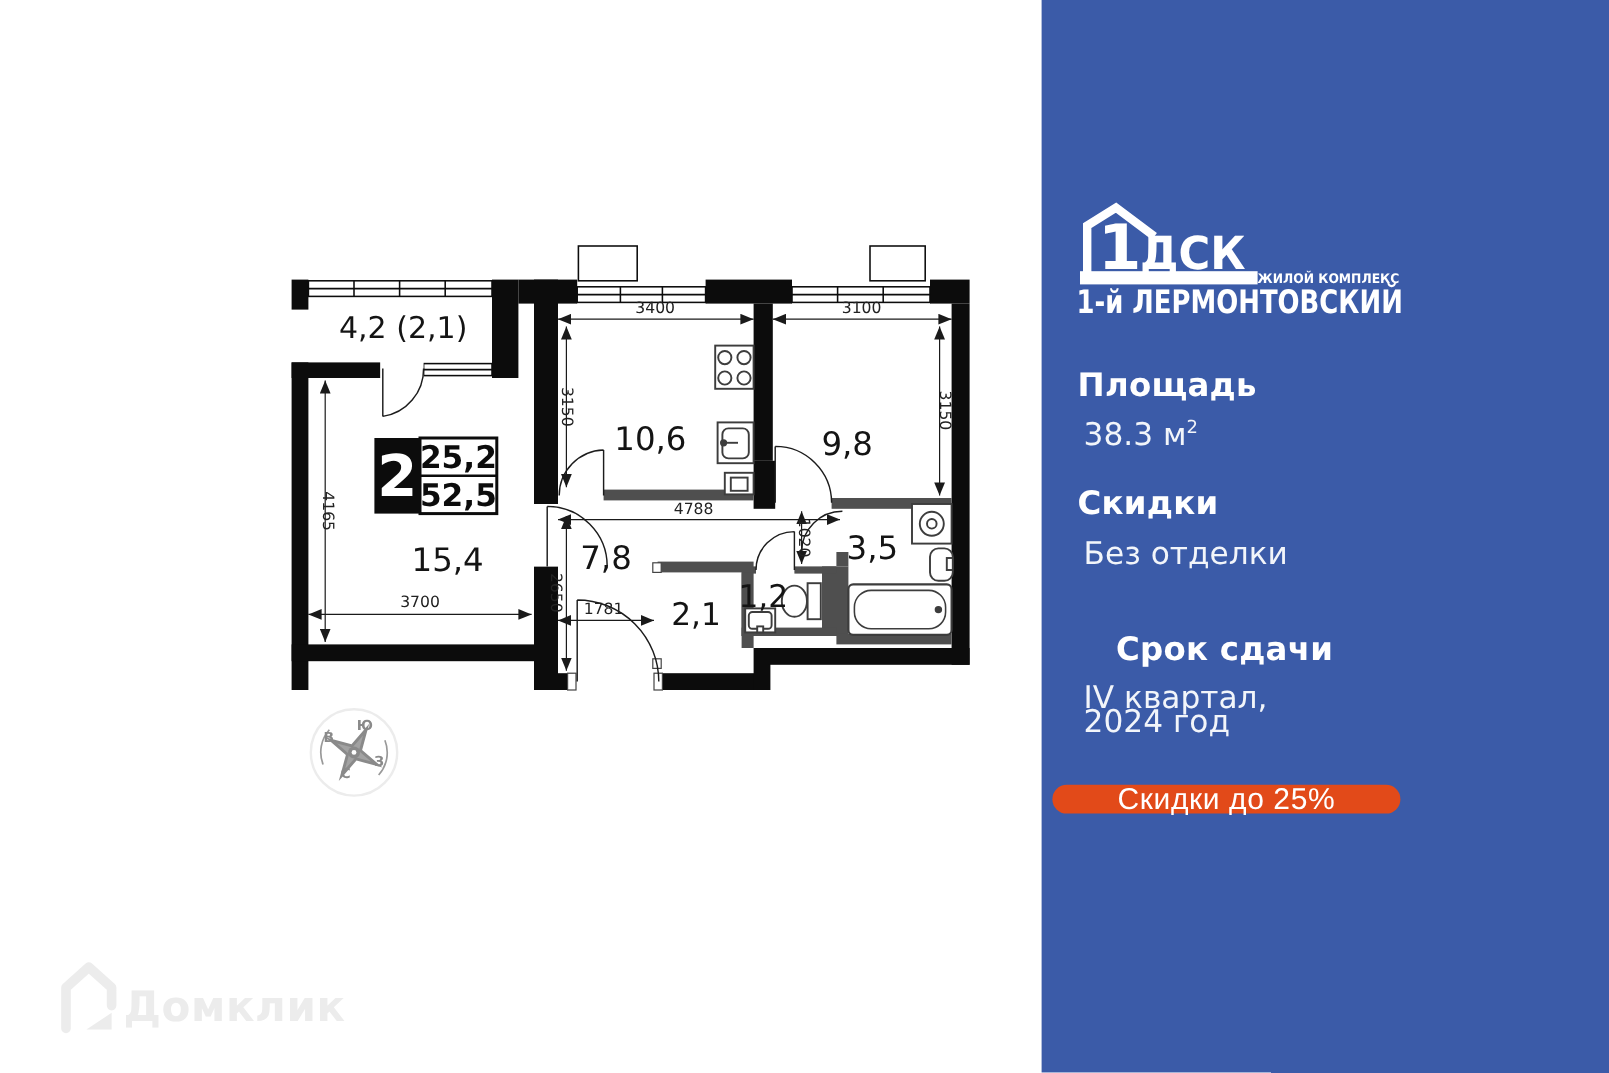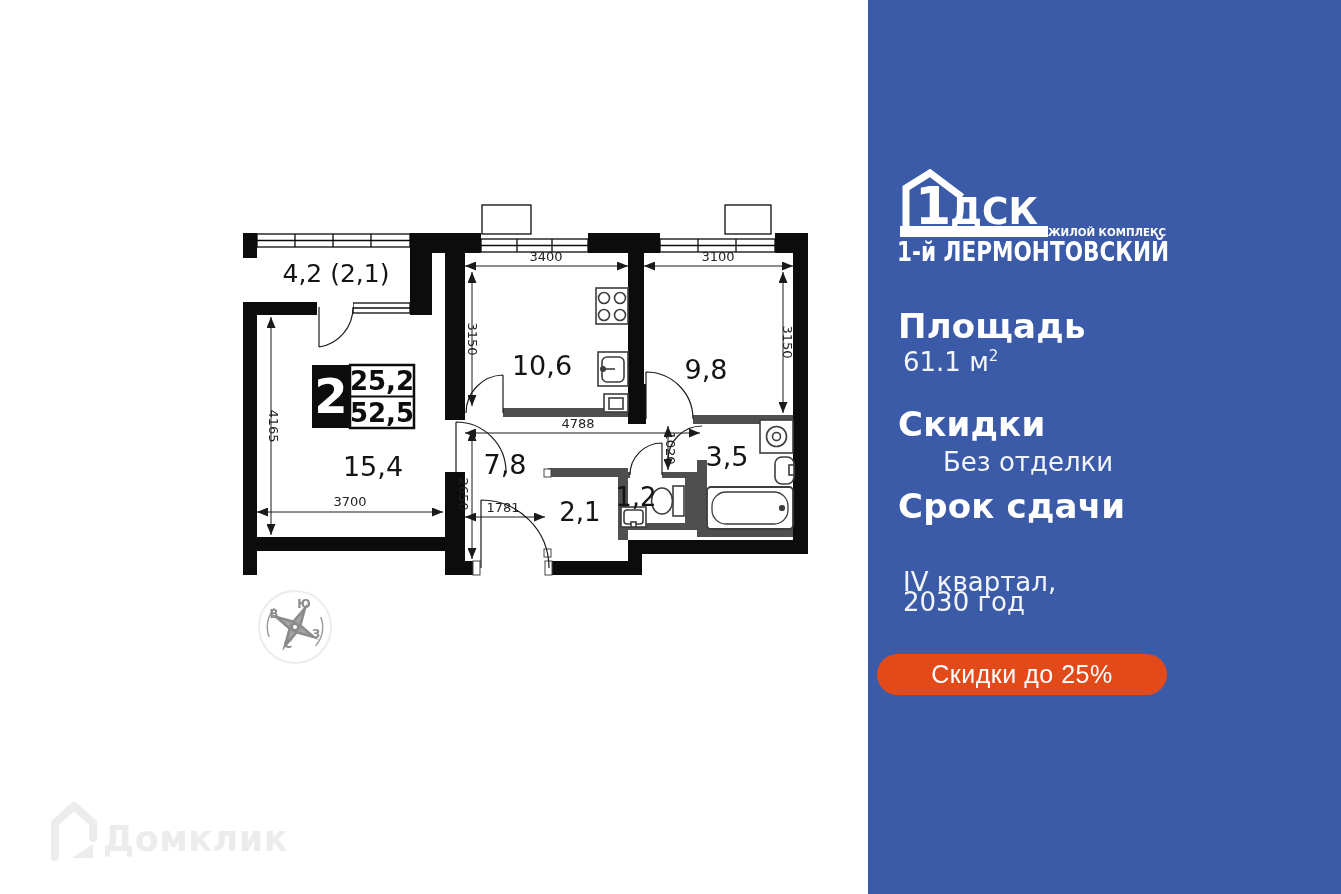--- a/index.html
+++ b/index.html
@@ -1,22 +1,22 @@
 <!DOCTYPE html>
 <html><head>
 <meta charset="utf-8">
 <style>
   html,body{margin:0;padding:0;background:#ffffff;font-family:"DejaVu Sans",sans-serif;}
   #stage{position:relative;width:1341px;height:894px;background:#fff;overflow:hidden;}
   #plan-svg{position:absolute;left:0;top:0;}
   .panel{position:absolute;top:0;right:0;width:473px;height:894px;}
-  .p-label{position:absolute;left:30px;color:#ffffff;font-weight:bold;font-size:34px;letter-spacing:.2px;}
+  .p-label{position:absolute;left:30px;color:#ffffff;font-weight:bold;font-size:27px;letter-spacing:.2px;}
   .p-value{position:absolute;left:35px;color:#f2f5fa;font-weight:400;font-size:26px;}
   .p-value sup{font-size:15px;}
-  .discount{position:absolute;left:9px;top:654px;width:290px;height:41px;border-radius:21px;
+  .discount{position:absolute;left:9px;top:654px;width:290px;height:24px;border-radius:21px;
             display:flex;align-items:center;justify-content:center;color:#fff;font-size:25px;
             font-family:"Liberation Sans",sans-serif;letter-spacing:.5px;border:none;cursor:pointer;}
   svg text{font-family:"DejaVu Sans",sans-serif;}
 </style>
 </head>
 <body>
 
 <div id="stage">
 
   <svg id="plan-svg" width="868" height="894" viewBox="0 0 868 894">
@@ -223,25 +223,25 @@
     <svg width="320" height="100" viewBox="0 0 320 100" style="position:absolute;left:28px;top:168px;">
       <path d="M10,64 L10,20 L34,5 L66,29" fill="none" stroke="#fff" stroke-width="7" stroke-linejoin="miter"></path>
       <rect x="4" y="58" width="148" height="11" fill="#fff"></rect>
       <text x="37" y="56" font-size="52" font-weight="bold" fill="#fff" text-anchor="middle">1</text>
       <text x="54" y="56" font-size="38" font-weight="bold" fill="#fff" textLength="88" lengthAdjust="spacingAndGlyphs">ДСК</text>
       <text x="152" y="68" font-size="11" font-weight="bold" fill="#fff" textLength="118" lengthAdjust="spacingAndGlyphs">ЖИЛОЙ КОМПЛЕКС</text>
       <text x="1" y="93" font-size="27" font-weight="bold" fill="#fff" textLength="272" lengthAdjust="spacingAndGlyphs">1-й ЛЕРМОНТОВСКИЙ</text>
     </svg>
 
     <div class="p-label" style="top:306px;">Площадь</div>
-    <div class="p-value" style="top:347px;"><span>61.1 м</span><sup>2</sup></div>
+    <div class="p-value" style="top:347px;"><span>38.3 м</span><sup>2</sup></div>
 
     <div class="p-label" style="top:404px;">Скидки</div>
-    <div class="p-value" style="top:447px;margin-left:40px;">Без отделки</div>
-
-    <div class="p-label" style="top:486px;">Срок сдачи</div>
+    <div class="p-value" style="top:447px;">Без отделки</div>
+
+    <div class="p-label" style="top:526px;margin-left:32px;">Срок сдачи</div>
     <div class="p-value" style="top:567px;">IV квартал,</div>
-    <div class="p-value" style="top:587px;">2030 год</div>
+    <div class="p-value" style="top:587px;">2024 год</div>
 
     <button class="discount" style="background: rgb(226, 74, 25);">Скидки до 25%</button>
   </div>
 
 </div>
 
 </body></html>

